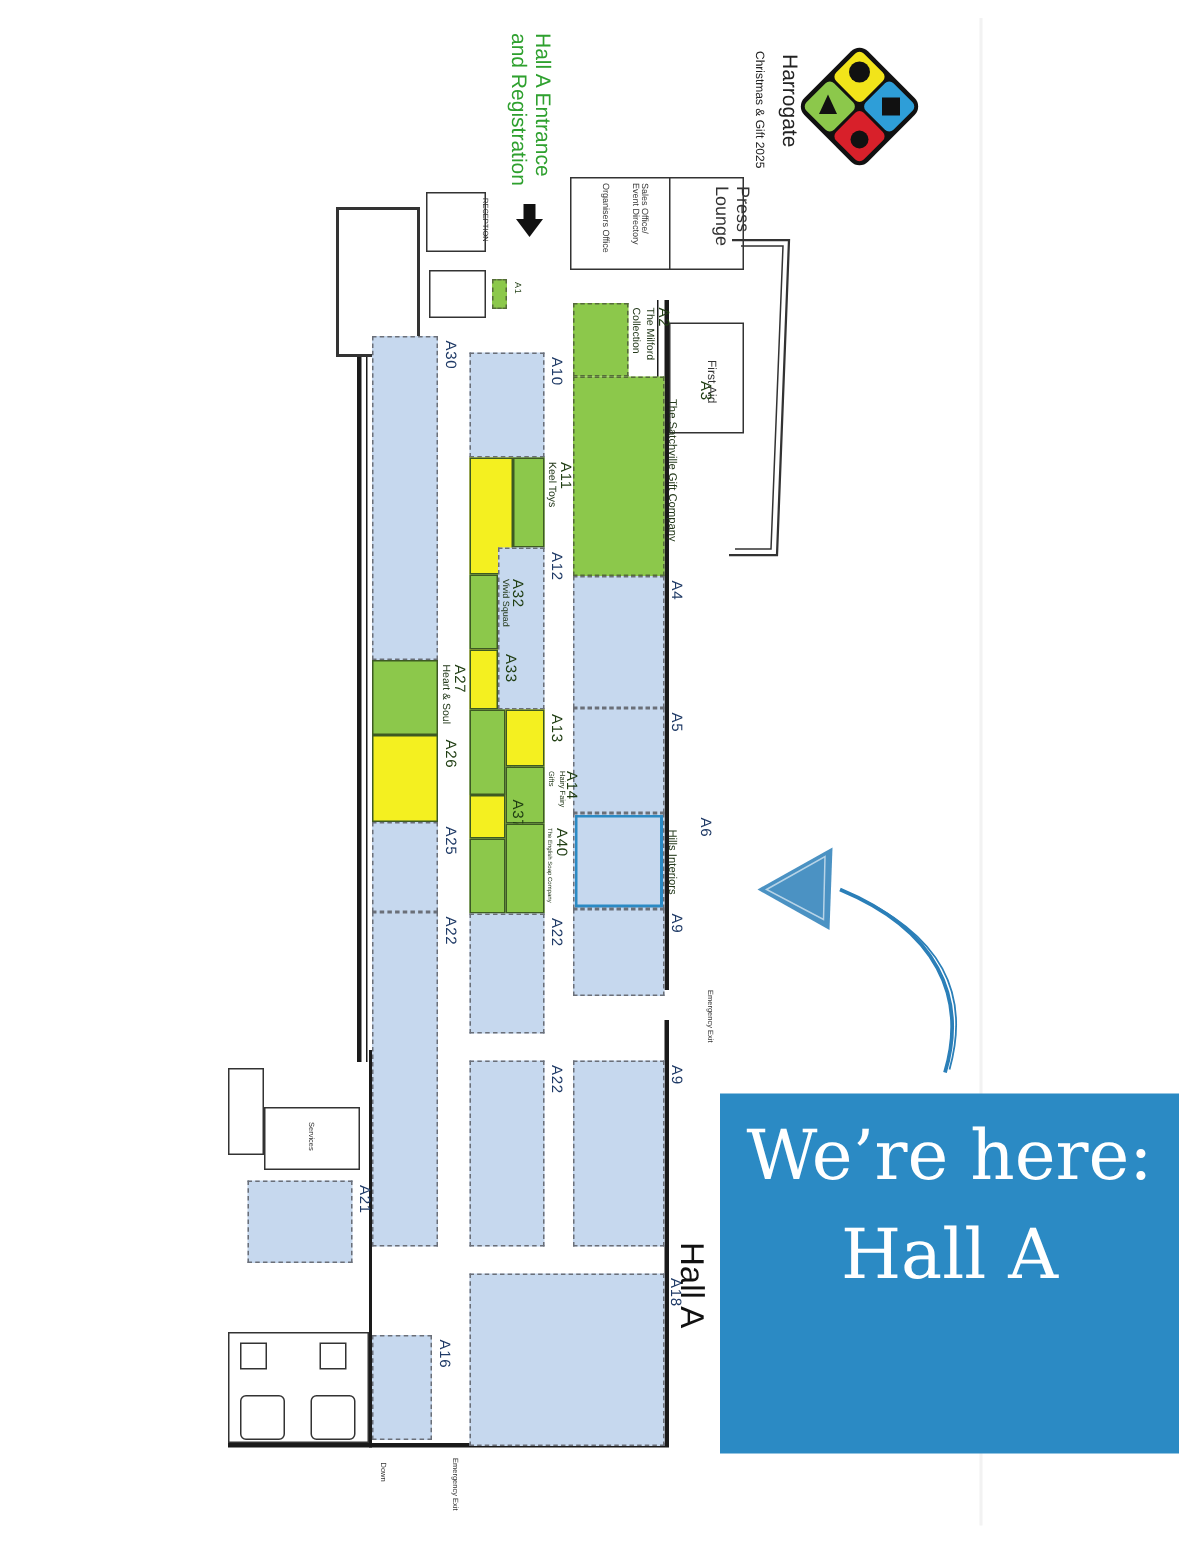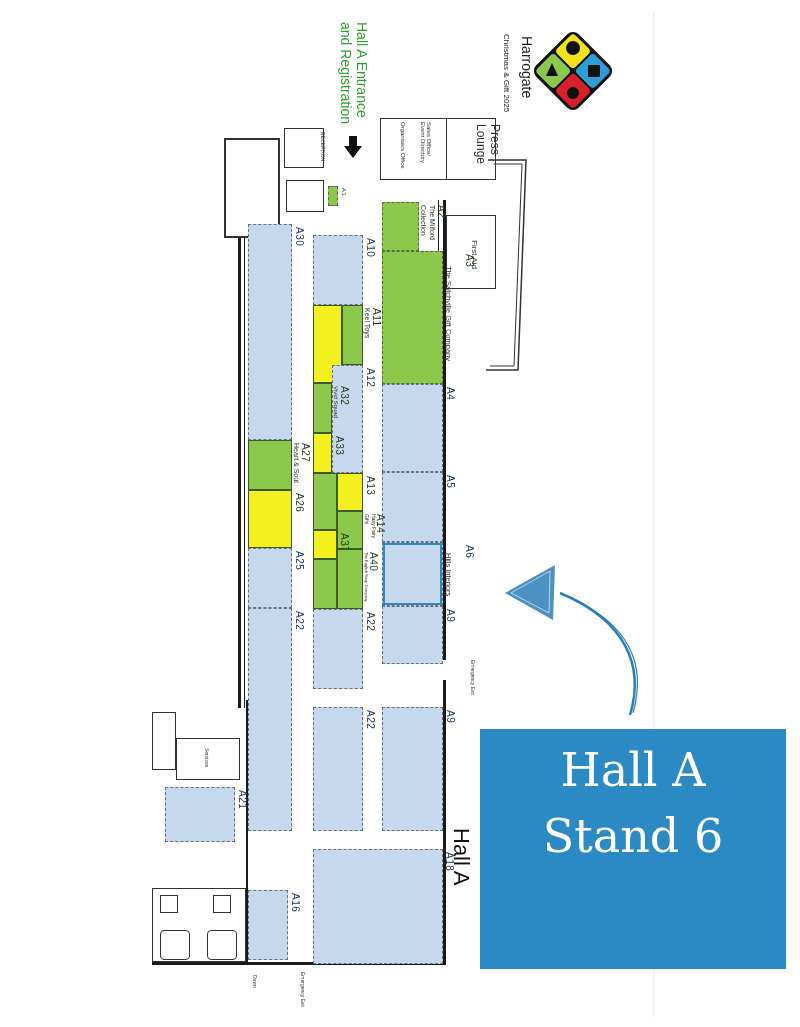--- a/index.html
+++ b/index.html
@@ -244,15 +244,15 @@
 <div class="hall-label">Hall A</div>
 
 <svg class="abs" style="left:495px; top:555px;" width="160" height="170">
   <path d="M135,160 C150,110 130,65 65,38" fill="none" stroke="#2b7fb8" stroke-width="2.5"></path>
   <path d="M138,158 C152,108 134,68 70,40" fill="none" stroke="#2b7fb8" stroke-width="1.2"></path>
   <polygon points="10,38 60,10 58,65" fill="#2b7fb8" opacity="0.85"></polygon>
   <polygon points="16,38 55,16 54,58" fill="none" stroke="#ffffff" stroke-width="1" opacity="0.6"></polygon>
 </svg>
 
 <div class="callout">
+  <div>We’re here:</div>
   <div>Hall A</div>
-  <div>Stand 6</div>
 </div>
 
 </body></html>

